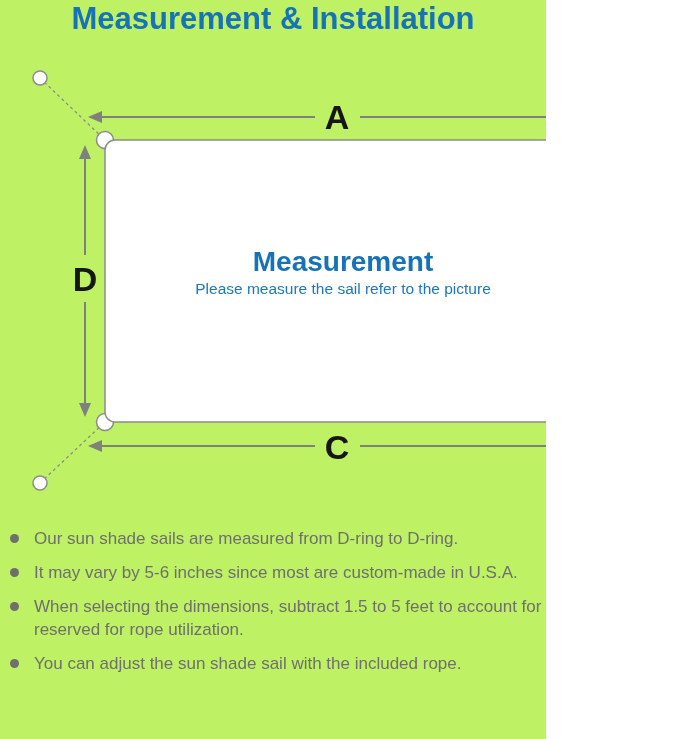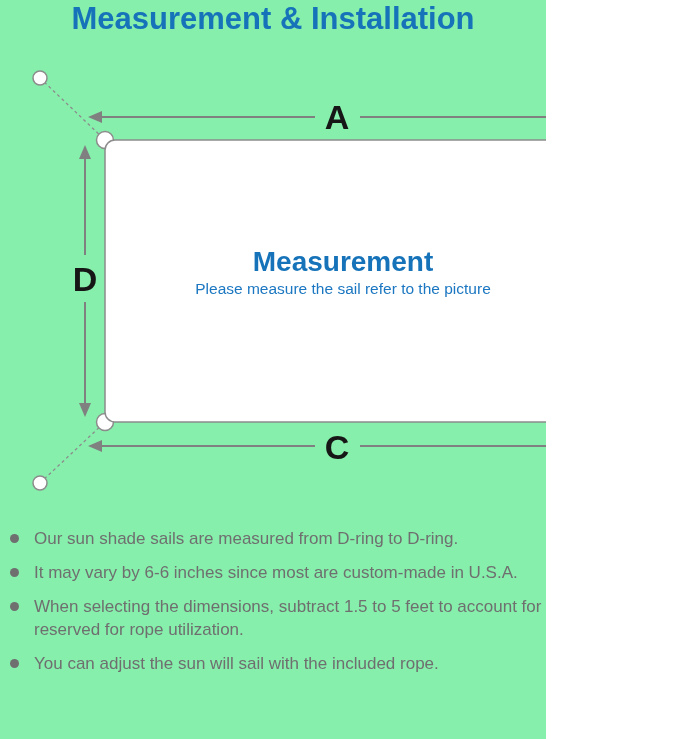--- a/index.html
+++ b/index.html
@@ -5,21 +5,21 @@
   html, body {
     margin: 0;
     padding: 0;
     background: #ffffff;
     font-family: "Liberation Sans", sans-serif;
   }
   .page {
     position: relative;
     width: 546px;
     height: 739px;
-    background: #86efac;
+    background: #bef264;
     overflow: hidden;
   }
   .title {
     position: absolute;
     top: 1px;
     left: 0;
     width: 100%;
     margin: 0;
     text-align: center;
     font-size: 31px;
@@ -139,25 +139,25 @@
     <text class="center-subtitle" x="343" y="239" text-anchor="middle">Please measure the sail refer to the picture</text>
   </svg>
 
   <ul class="notes">
     <li>
       <span class="dot"></span>
       <span>Our sun shade sails are measured from D-ring to D-ring.</span>
     </li>
     <li>
       <span class="dot"></span>
-      <span>It may vary by 6-6 inches since most are custom-made in U.S.A.</span>
+      <span>It may vary by 5-6 inches since most are custom-made in U.S.A.</span>
     </li>
     <li>
       <span class="dot"></span>
       <span>When selecting the dimensions, subtract 1.5 to 5 feet to account for some spacing reserved for rope utilization.</span>
     </li>
     <li>
       <span class="dot"></span>
-      <span>You can adjust the sun will sail with the included rope.</span>
+      <span>You can adjust the sun shade sail with the included rope.</span>
     </li>
   </ul>
 
 </div>
 
 </body></html>

